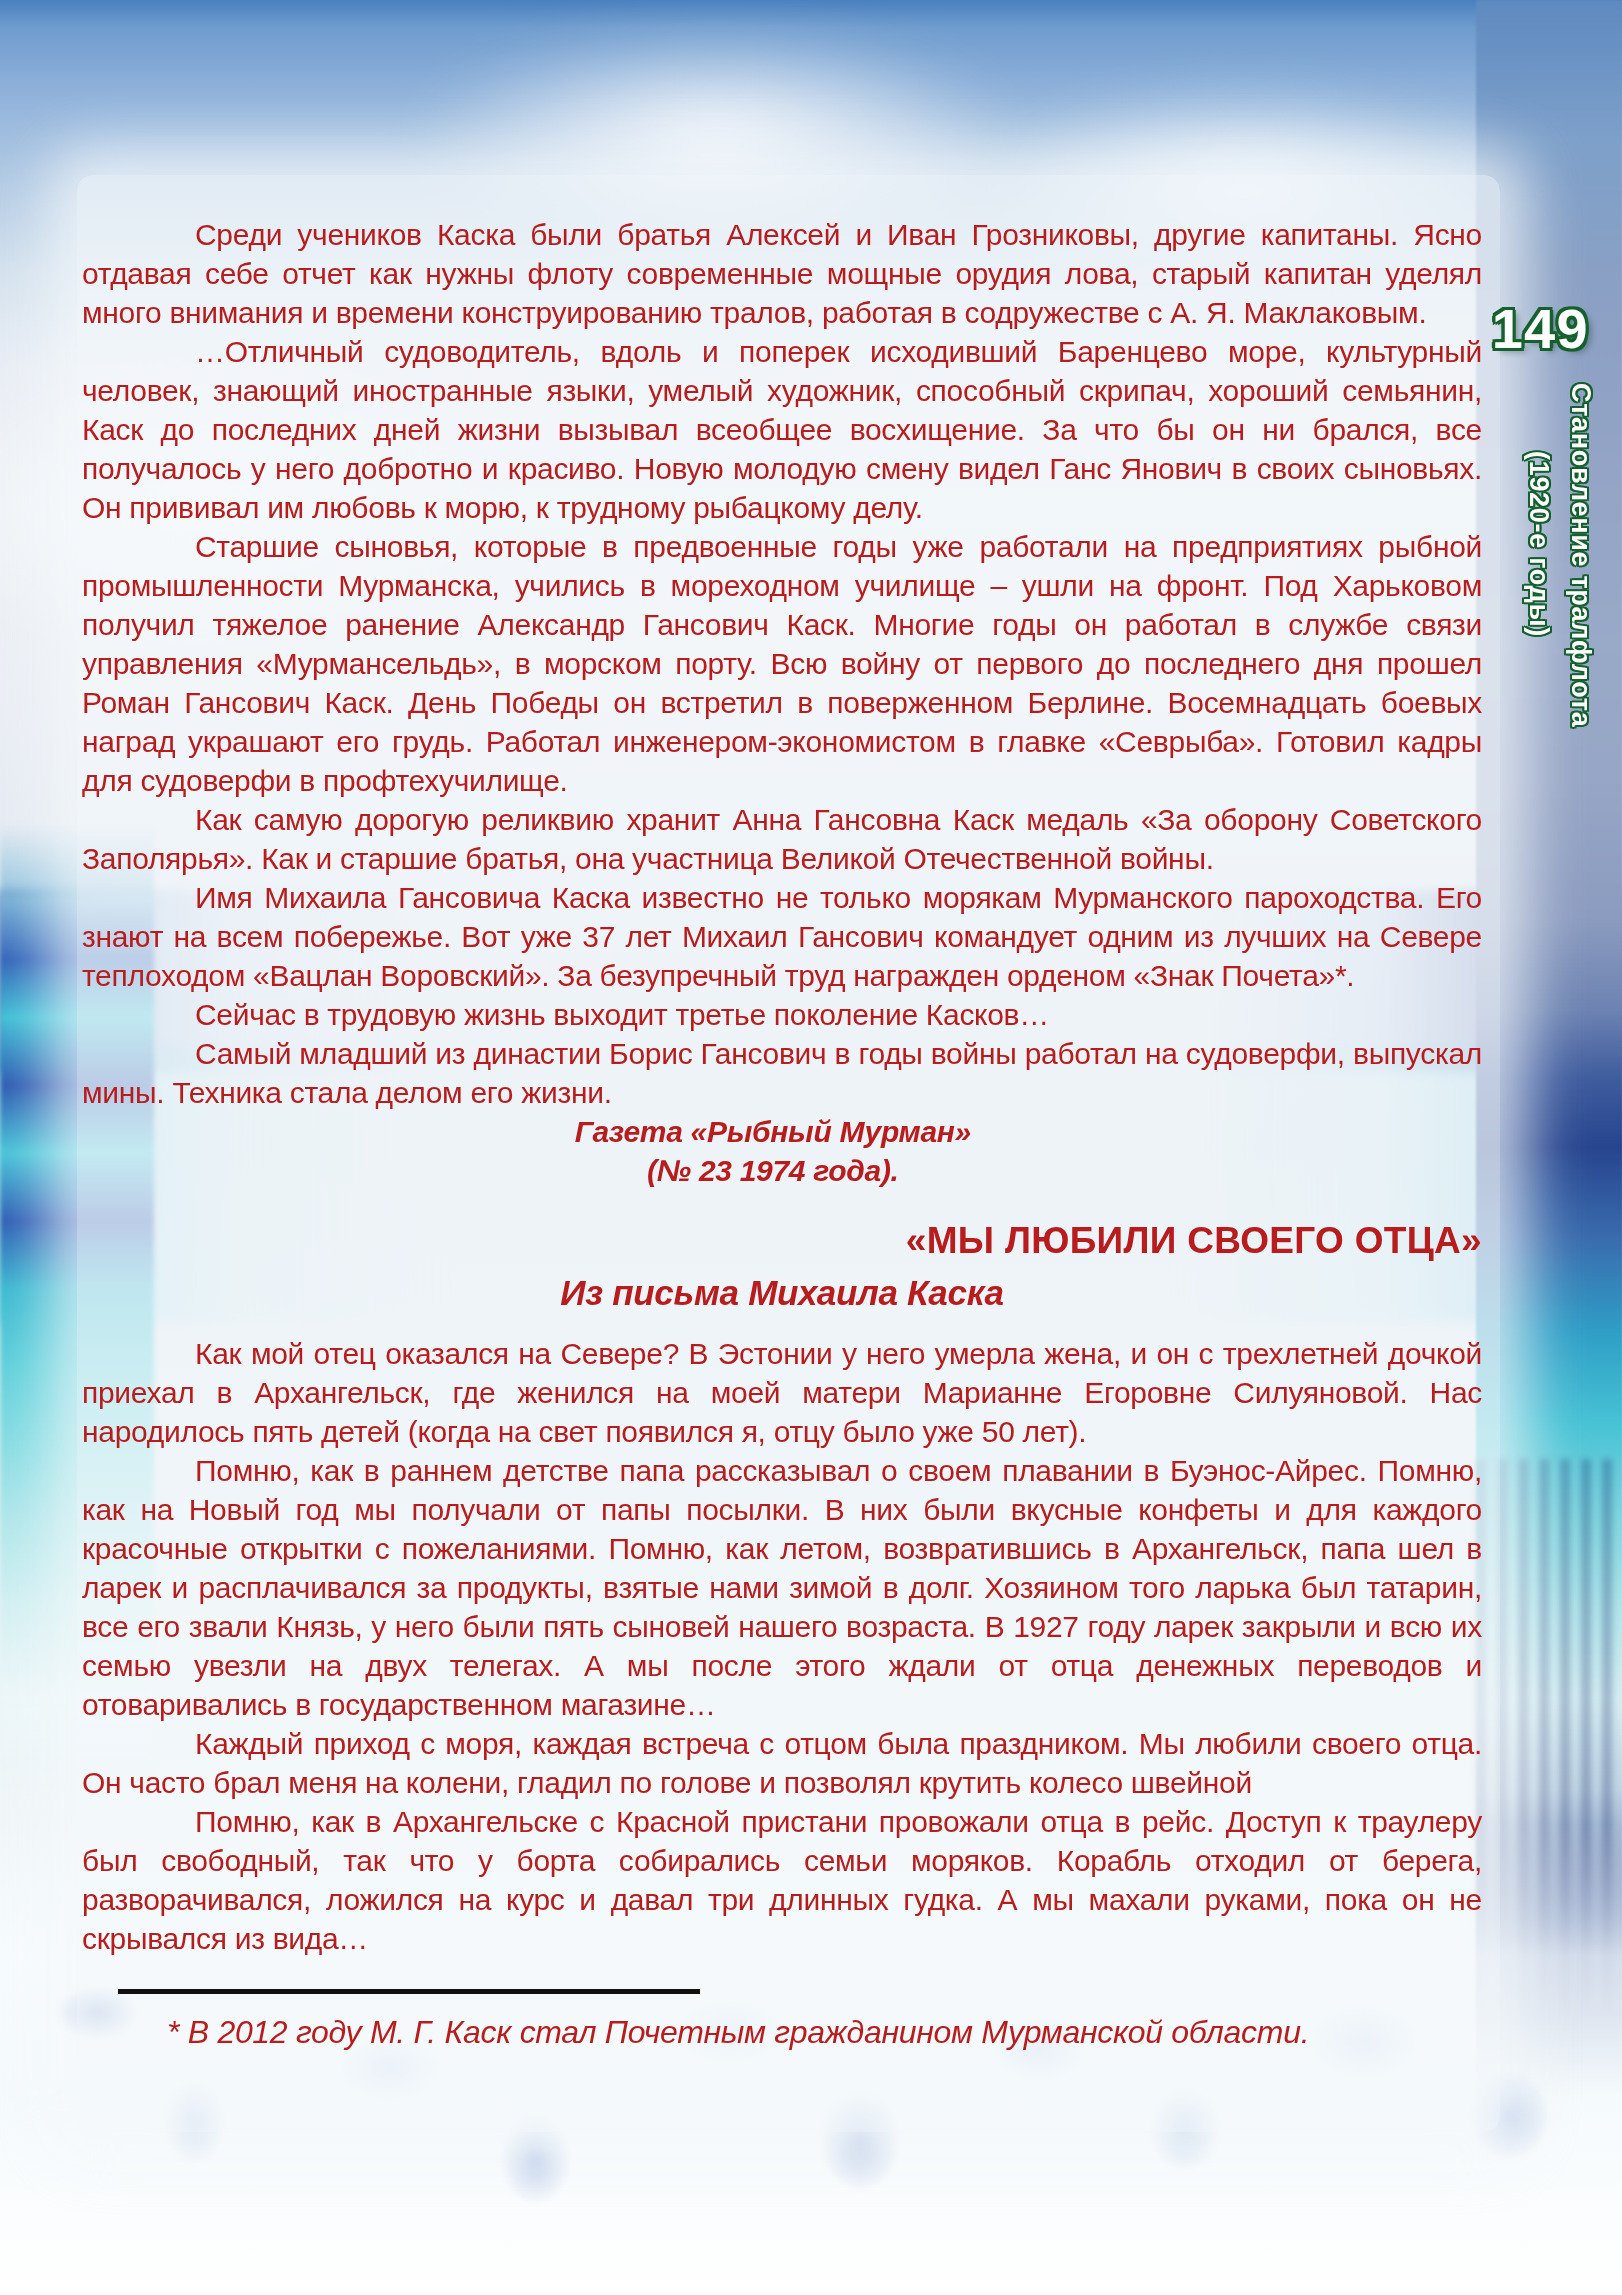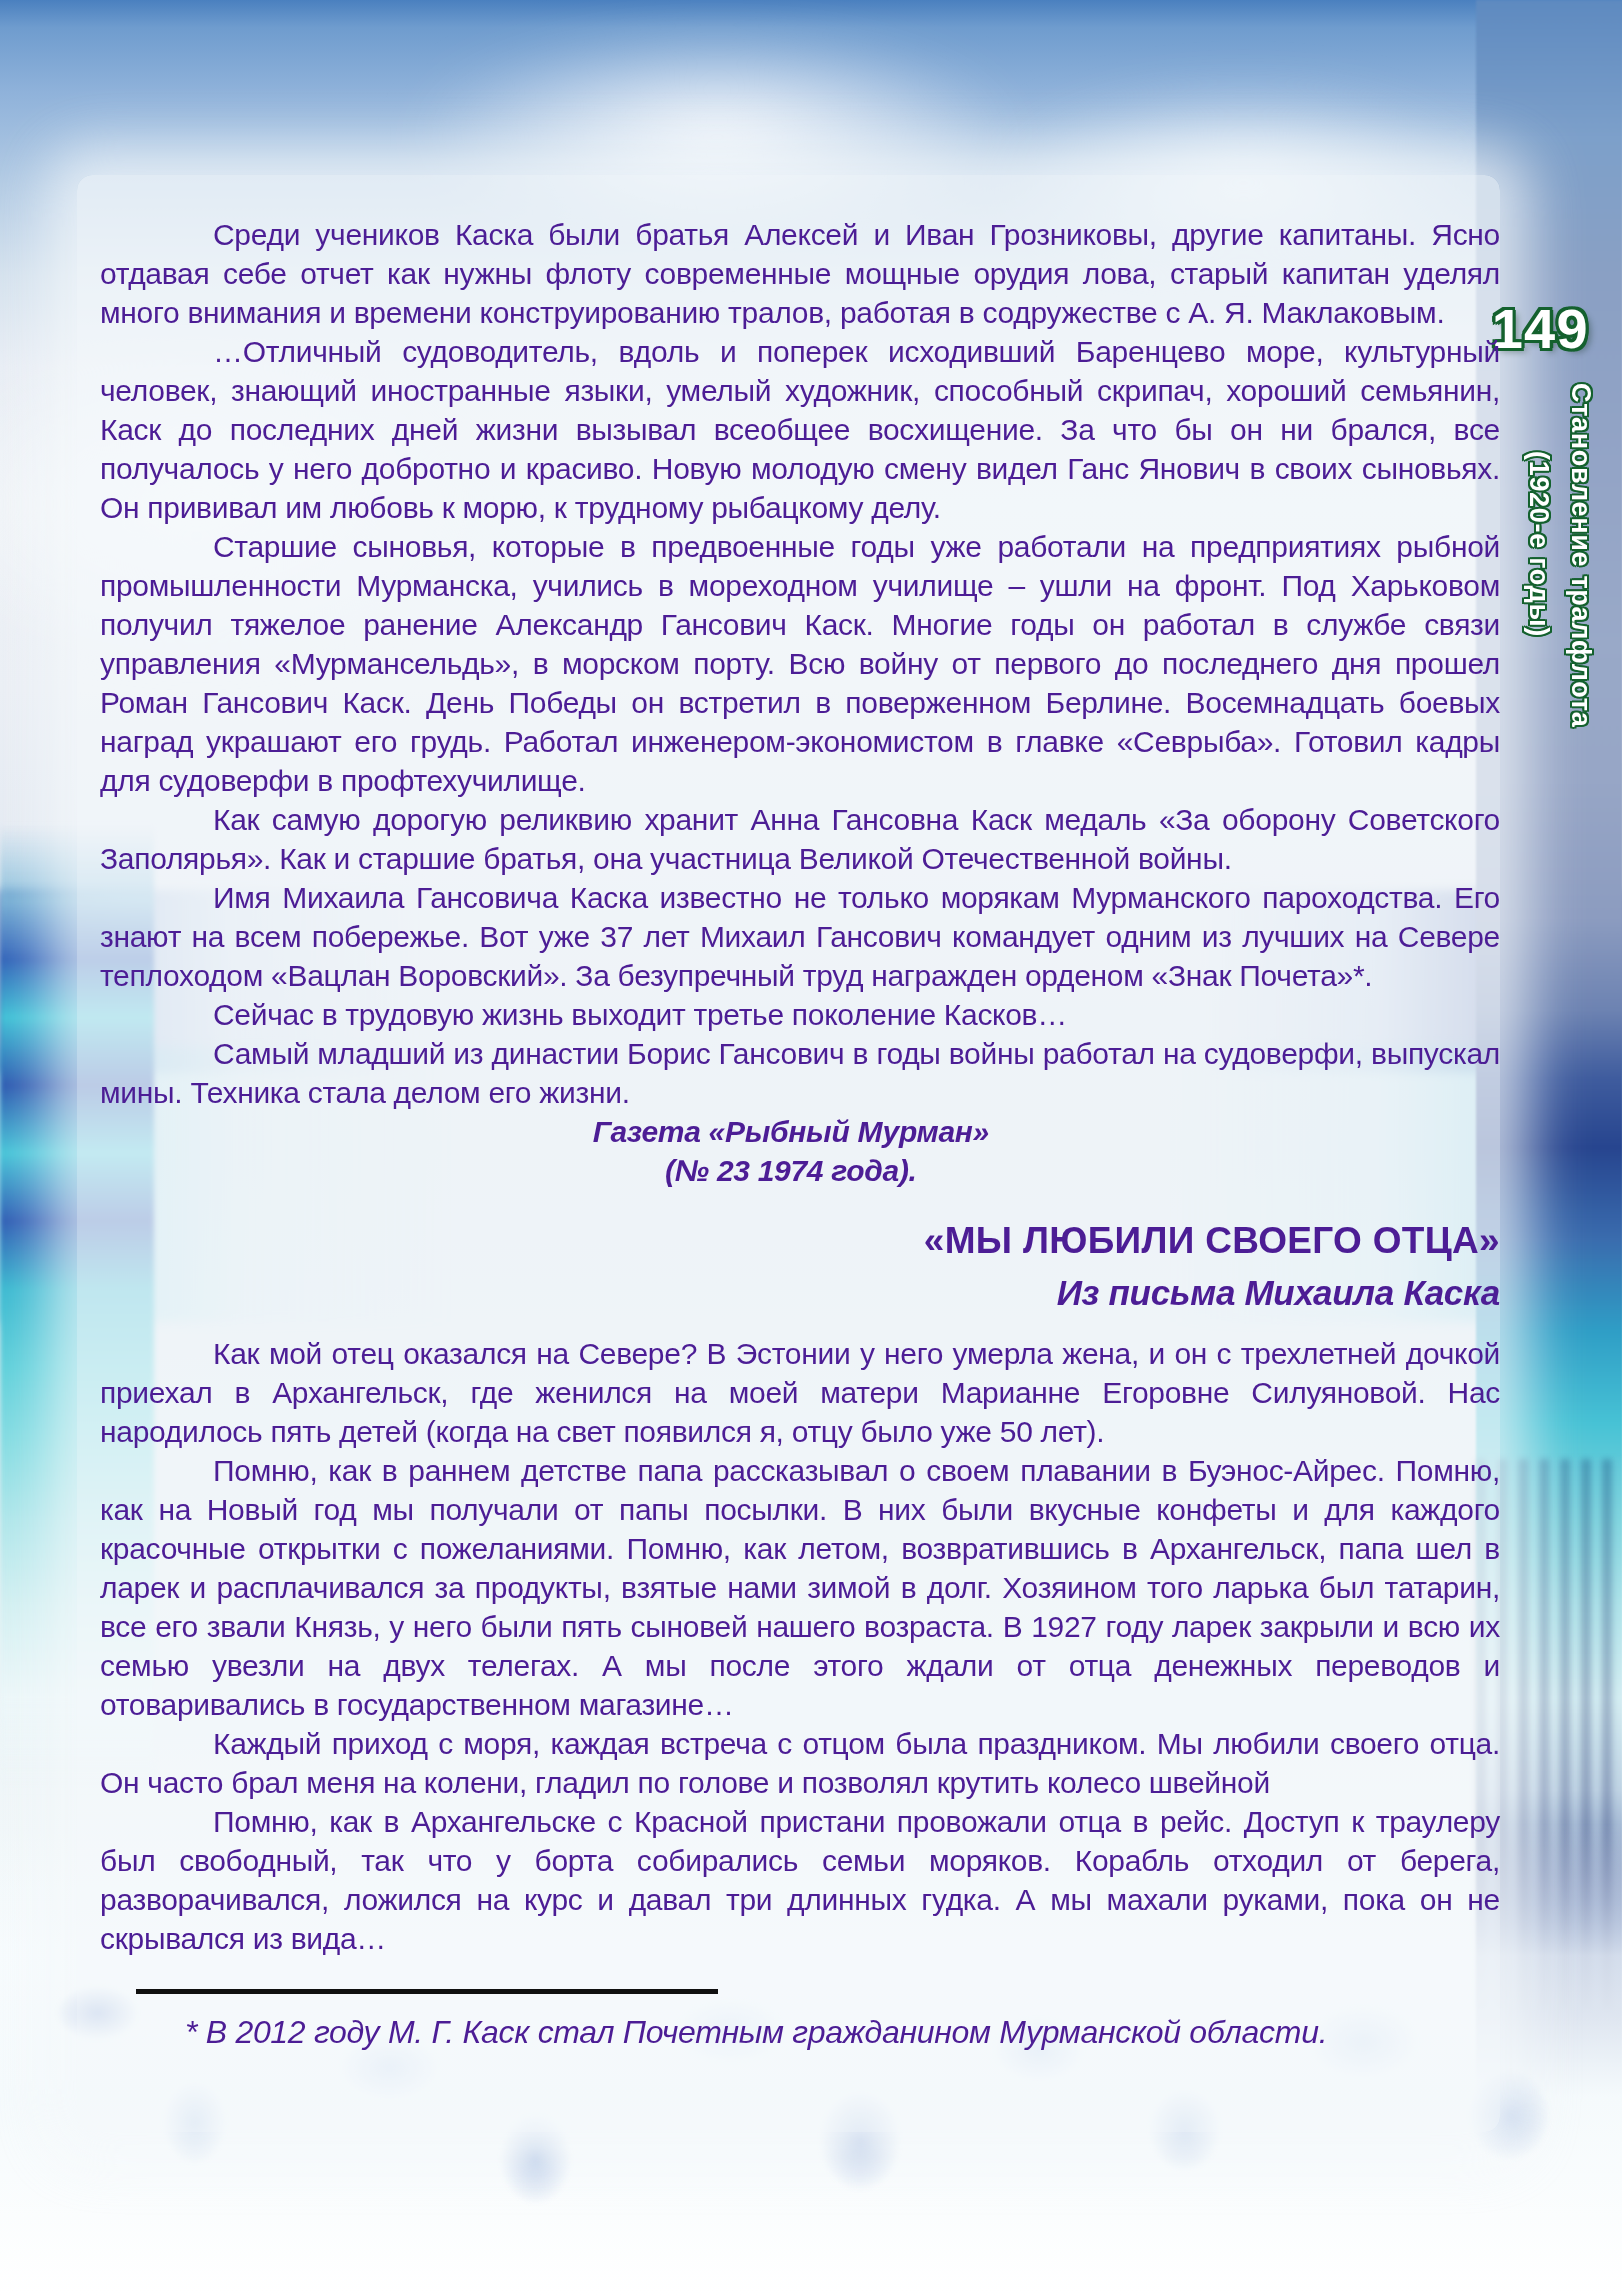--- a/index.html
+++ b/index.html
@@ -112,34 +112,34 @@
     font-size: 56px; font-weight: bold; letter-spacing: 1.3px;
   }
   .chapter-caption {
     position: absolute; top: 383px; right: 21px; height: 321px;
     writing-mode: vertical-rl; text-align: center;
     font-size: 27px; font-weight: bold; line-height: 42px; letter-spacing: 0.7px;
     white-space: nowrap;
   }
   
   main.content {
-    position: absolute; left: 100px; top: 193px; width: 1400px;
+    position: absolute; left: 82px; top: 193px; width: 1400px;
     font-size: 30px; line-height: 39px; letter-spacing: -0.3px;
-    color: #4c1d95; text-align: justify;
+    color: #b91c1c; text-align: justify;
   }
   main.content p.body { margin: 0; text-indent: 113px; }
   main.content p.first { margin-top: 22px; }
   .signature { text-align: center; font-weight: bold; font-style: italic; margin-right: 18.3px; }
   .signature p { margin: 0; text-indent: 0; }
   h1.article-title {
     font-size: 37px; font-weight: bold; text-align: right;
     margin: 30px 0 5.2px 0; letter-spacing: 0.3px; line-height: 42px;
   }
   h2.article-subtitle {
-    font-size: 35px; font-weight: bold; font-style: italic; text-align: right;
+    font-size: 35px; font-weight: bold; font-style: italic; text-align: center;
     margin: 10.5px 0 22px 0; line-height: 39px;
   }
   .footnote { margin-top: 31px; }
   .footnote-rule { width: 582px; margin-left: 36px; border-top: 5.2px solid #101010; }
   .footnote p { margin: 19.6px 0 0 85px; font-style: italic; font-size: 32px; text-indent: 0; text-align: left; }
 </style>
 </head>
 <body>
 
 <div class="page">

